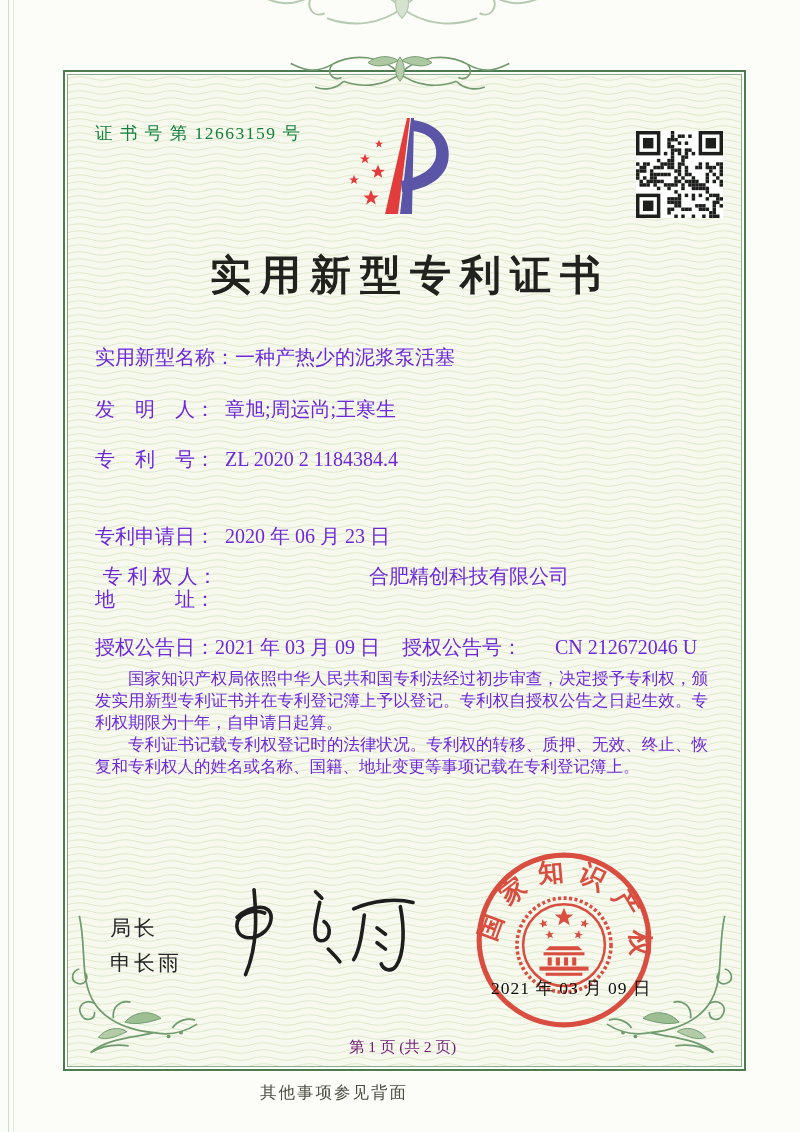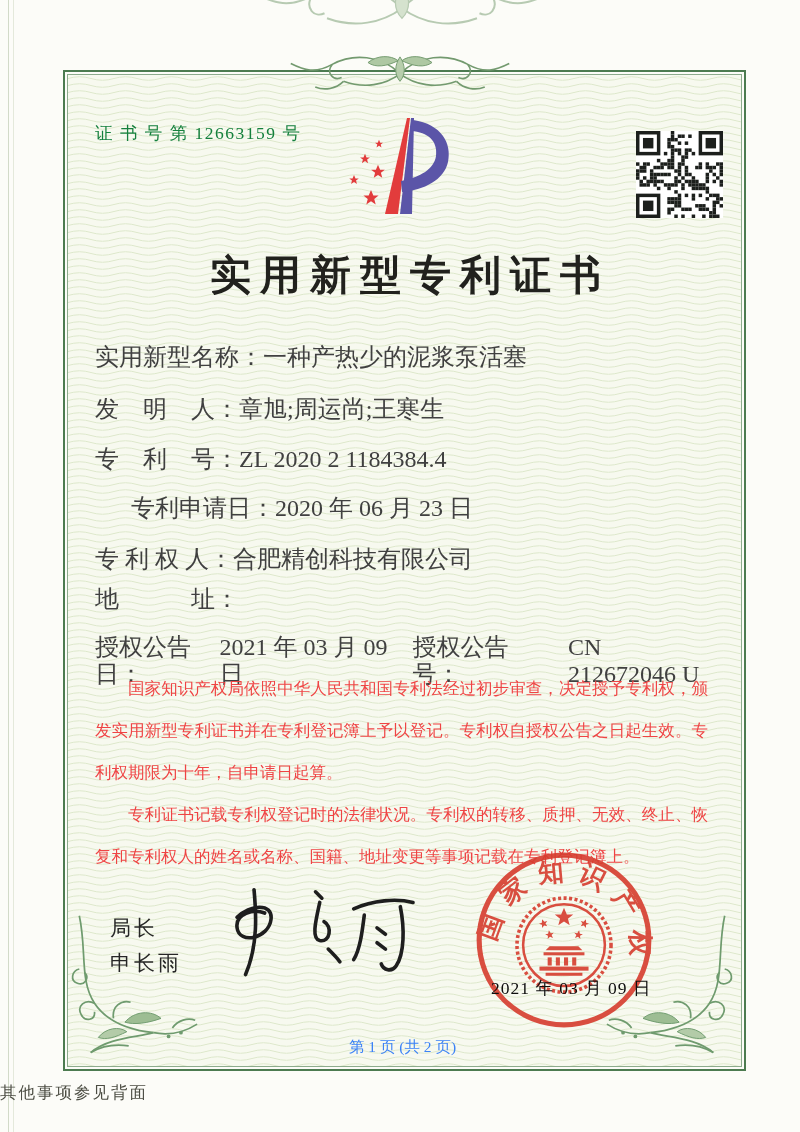--- a/index.html
+++ b/index.html
@@ -10,38 +10,38 @@
         border-left:1px solid #d2dac8;border-right:1px solid #e4e9db;}
   .frame{position:absolute;left:63px;top:70px;width:679px;height:997px;border:2px solid #4c7b50;}
   .frame-inner{position:absolute;left:2px;top:2px;right:2px;bottom:2px;border:1px solid #8cab8c;background:#f7f9ef;}
   .waves{position:absolute;left:0;top:0;width:100%;height:100%;}
   .deco{position:absolute;pointer-events:none;}
   .cert-no{position:absolute;left:95px;top:121px;font-size:17.5px;letter-spacing:1.5px;color:#15803d;}
   .logo{position:absolute;left:338px;top:110px;width:130px;height:115px;}
   .qr{position:absolute;left:636px;top:131px;width:87px;height:87px;}
   .title{position:absolute;left:0;top:248px;width:800px;text-align:center;font-size:41px;font-weight:bold;
          letter-spacing:9px;padding-left:20px;box-sizing:border-box;color:#21211d;}
-  .f-row{position:absolute;left:95px;width:618px;display:flex;font-size:24px;line-height:27px;color:#404040;}
+  .f-row{position:absolute;left:95px;width:618px;display:flex;font-size:20px;line-height:27px;color:#6d28d9;}
   .f-label{flex:0 0 130px;white-space:pre;}
   .f-value{flex:1;}
   .addr-value{max-width:425px;}
   .grant-pair{display:flex;}
   .grant-pair + .grant-pair{margin-left:22px;gap:33px;}
-  .paras{position:absolute;left:95px;top:668px;width:613px;font-size:16.5px;line-height:42px;
-         color:#ef4444;text-align:justify;}
+  .paras{position:absolute;left:95px;top:668px;width:613px;font-size:16.5px;line-height:22px;
+         color:#6d28d9;text-align:justify;}
   .paras p{margin:0;text-indent:2em;}
   .signer{position:absolute;left:110px;font-family:"Liberation Sans","DejaVu Sans",sans-serif;
           font-size:21px;letter-spacing:3px;color:#262626;}
   .signer-title{top:914px;}
   .signer-name{top:949px;}
   .signature{position:absolute;left:218px;top:876px;width:212px;height:108px;}
   .seal{position:absolute;left:472px;top:848px;width:184px;height:184px;opacity:.9;}
   .seal-date{position:absolute;left:491px;top:976px;font-size:17.5px;letter-spacing:1px;color:#0e0e0e;z-index:5;}
-  .page-number{position:absolute;left:63px;top:1037px;width:679px;text-align:center;font-size:15.5px;color:#3b82f6;}
-  .back-note{position:absolute;left:0;top:1082px;width:668px;font-size:16.5px;color:#4b4c42;letter-spacing:2px;}
+  .page-number{position:absolute;left:63px;top:1037px;width:679px;text-align:center;font-size:15.5px;color:#701a75;}
+  .back-note{position:absolute;left:0;top:1082px;width:668px;text-align:center;font-size:16.5px;color:#4b4c42;letter-spacing:2px;}
 </style>
 </head>
 <body>
 
 <div class="page">
 
   <div class="outer-left-line"></div>
 
   <svg class="deco" style="left:252px;top:-34px;opacity:.55;" width="300" height="72" viewBox="0 0 240 50">
     <g fill="none" stroke="#7fa379" stroke-width="1.6">
@@ -331,25 +331,25 @@
     <span class="f-value">一种产热少的泥浆泵活塞</span>
   </div>
   <div class="f-row" style="top:396px;">
     <span class="f-label">发　明　人：</span>
     <span class="f-value">章旭;周运尚;王寒生</span>
   </div>
   <div class="f-row" style="top:446px;">
     <span class="f-label">专　利　号：</span>
     <span class="f-value">ZL 2020 2 1184384.4</span>
   </div>
-  <div class="f-row" style="top:495px;margin-left:36px;">
+  <div class="f-row" style="top:523px;">
     <span class="f-label">专利申请日：</span>
     <span class="f-value">2020 年 06 月 23 日</span>
   </div>
-  <div class="f-row" style="top:546px;">
+  <div class="f-row" style="top:563px;text-align:center;">
     <span class="f-label">专 利 权 人：</span>
     <span class="f-value">合肥精创科技有限公司</span>
   </div>
   <div class="f-row" style="top:586px;">
     <span class="f-label">地　　　址：</span>
   </div>
   <div class="f-row" style="top:634px;">
     <span class="grant-pair">
       <span>授权公告日：</span>
       <span>2021 年 03 月 09 日</span>

